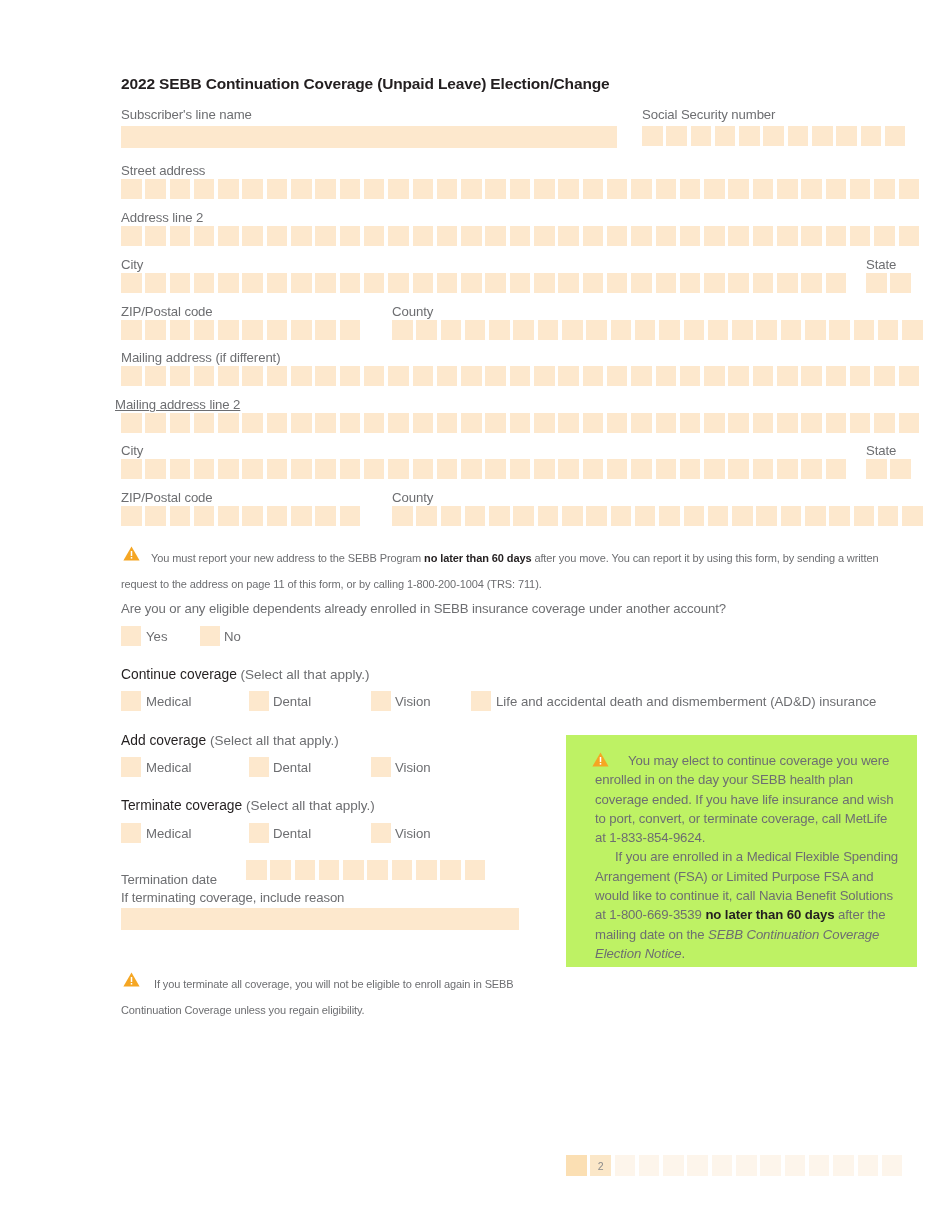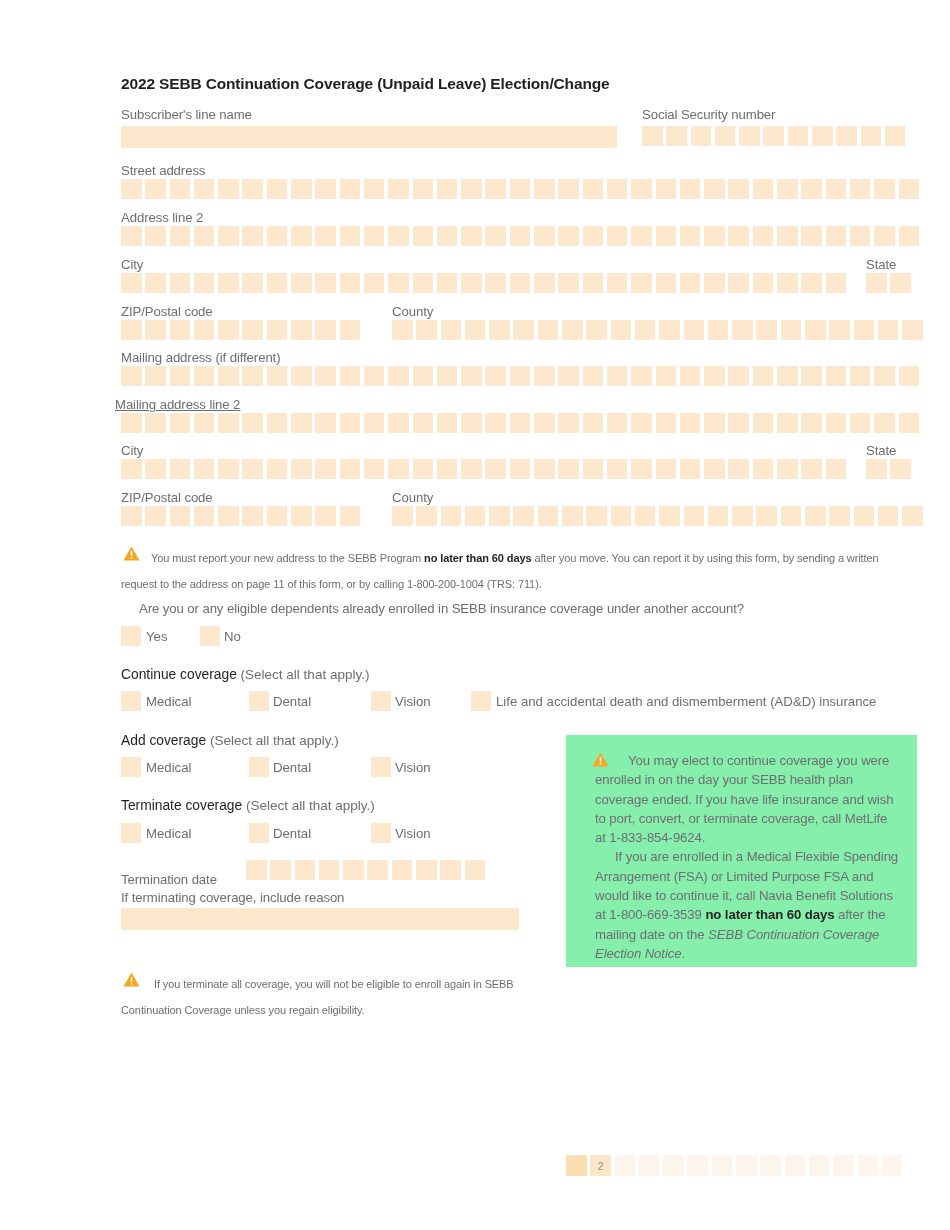--- a/index.html
+++ b/index.html
@@ -43,21 +43,21 @@
   }
   .para b{color:#231f20;font-weight:bold;}
 
   
   .sect{position:absolute;font-size:13.5px;color:#6d6e71;white-space:nowrap;}
   .sect b{color:#231f20;font-weight:normal;font-size:13.8px;}
 
   
   .callout{
     position:absolute;left:522px;top:735px;width:351px;height:232px;
-    background:#86efac;
+    background:#bef264;
   }
   .callout .ctext{
     position:absolute;left:29px;top:16px;width:304px;
     font-size:13.2px;line-height:19.3px;color:#6d6e71;letter-spacing:-0.1px;
   }
   .callout .cicon{position:absolute;left:26px;top:17px;}
   .callout b{color:#231f20;font-weight:bold;}
   .callout i{font-style:italic;}
 
   
@@ -400,21 +400,21 @@
     <svg viewBox="0 0 17 15">
         <path d="M8.5 0.5 L16.6 14.5 L0.4 14.5 Z" fill="#f5a623"></path>
         <rect x="7.75" y="5" width="1.5" height="5" fill="#ffffff"></rect>
         <rect x="7.75" y="11" width="1.5" height="1.6" fill="#ffffff"></rect>
       </svg>
   </div>
   <div class="para" style="left:77px;top:545px;width:796px;text-indent:30px;">
     <span>You must report your new address to the SEBB Program </span><b>no later than 60 days</b><span> after you move. You can report it by using this form, by sending a written request to the address on page 11 of this form, or by calling 1-800-200-1004 (TRS: 711).</span>
   </div>
 
-  <div class="lbl" style="left:95px;top:601px;">Are you or any eligible dependents already enrolled in SEBB insurance coverage under another account?</div>
+  <div class="lbl" style="left:77px;top:601px;">Are you or any eligible dependents already enrolled in SEBB insurance coverage under another account?</div>
   <div class="cb" style="left:77px;top:626px;"></div>
   <div class="cblbl" style="left:102px;top:629px;">Yes</div>
   <div class="cb" style="left:156px;top:626px;"></div>
   <div class="cblbl" style="left:180px;top:629px;">No</div>
 
   <div class="sect" style="left:77px;top:667px;">
     <b>Continue coverage</b><span> </span><span>(Select all that apply.)</span>
   </div>
   <div class="cb" style="left:77px;top:691px;"></div>
   <div class="cblbl" style="left:102px;top:694px;">Medical</div>

